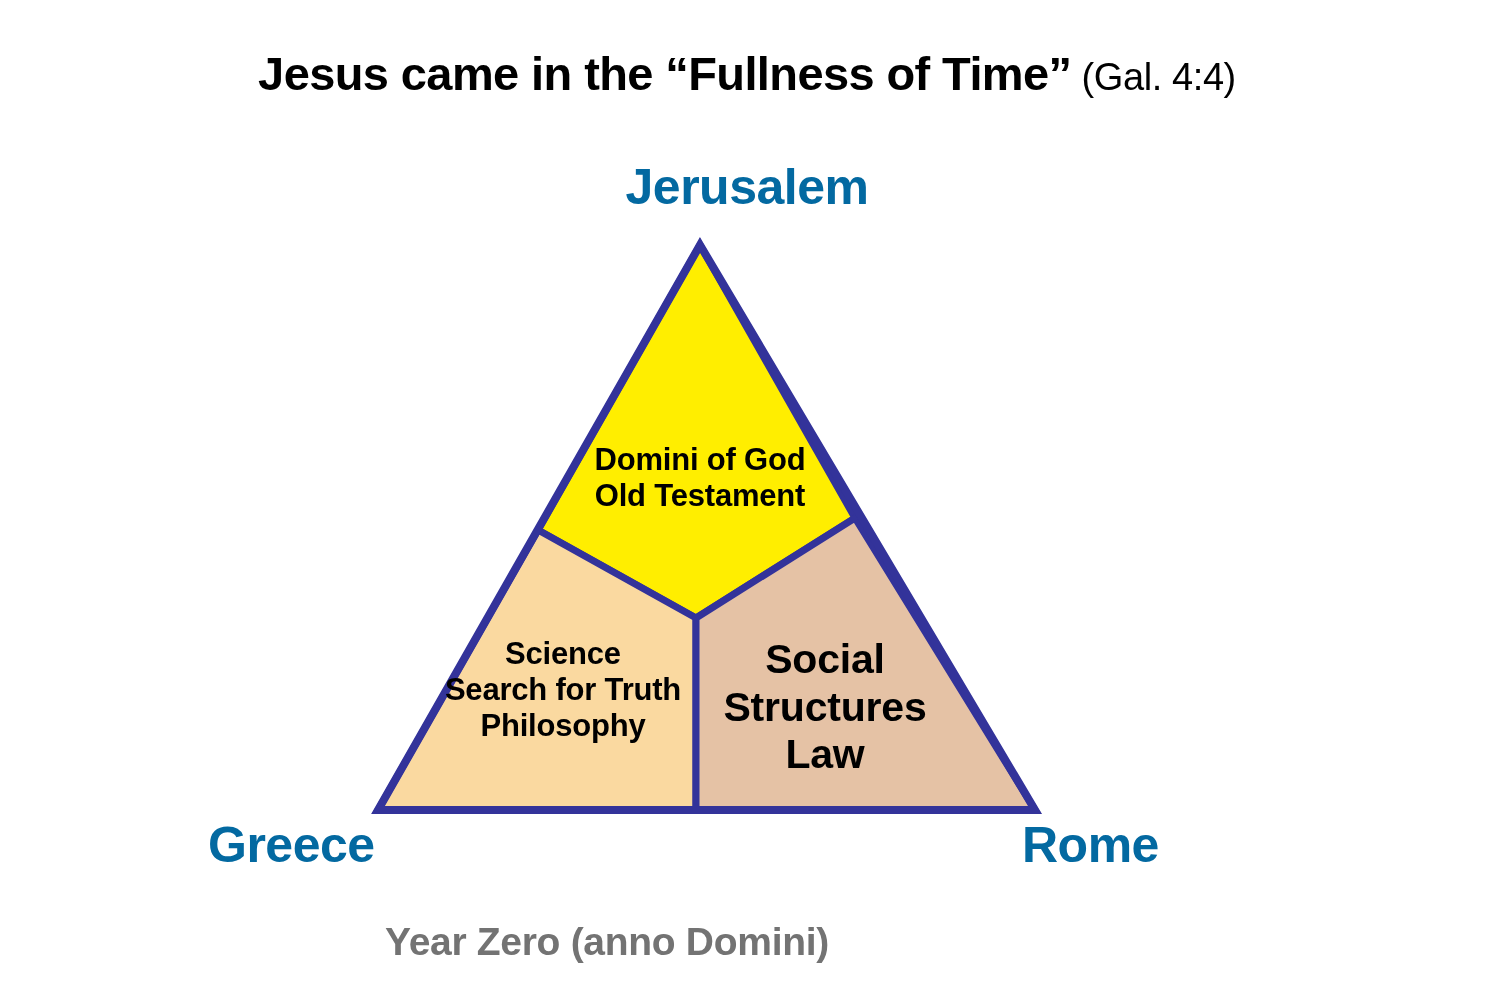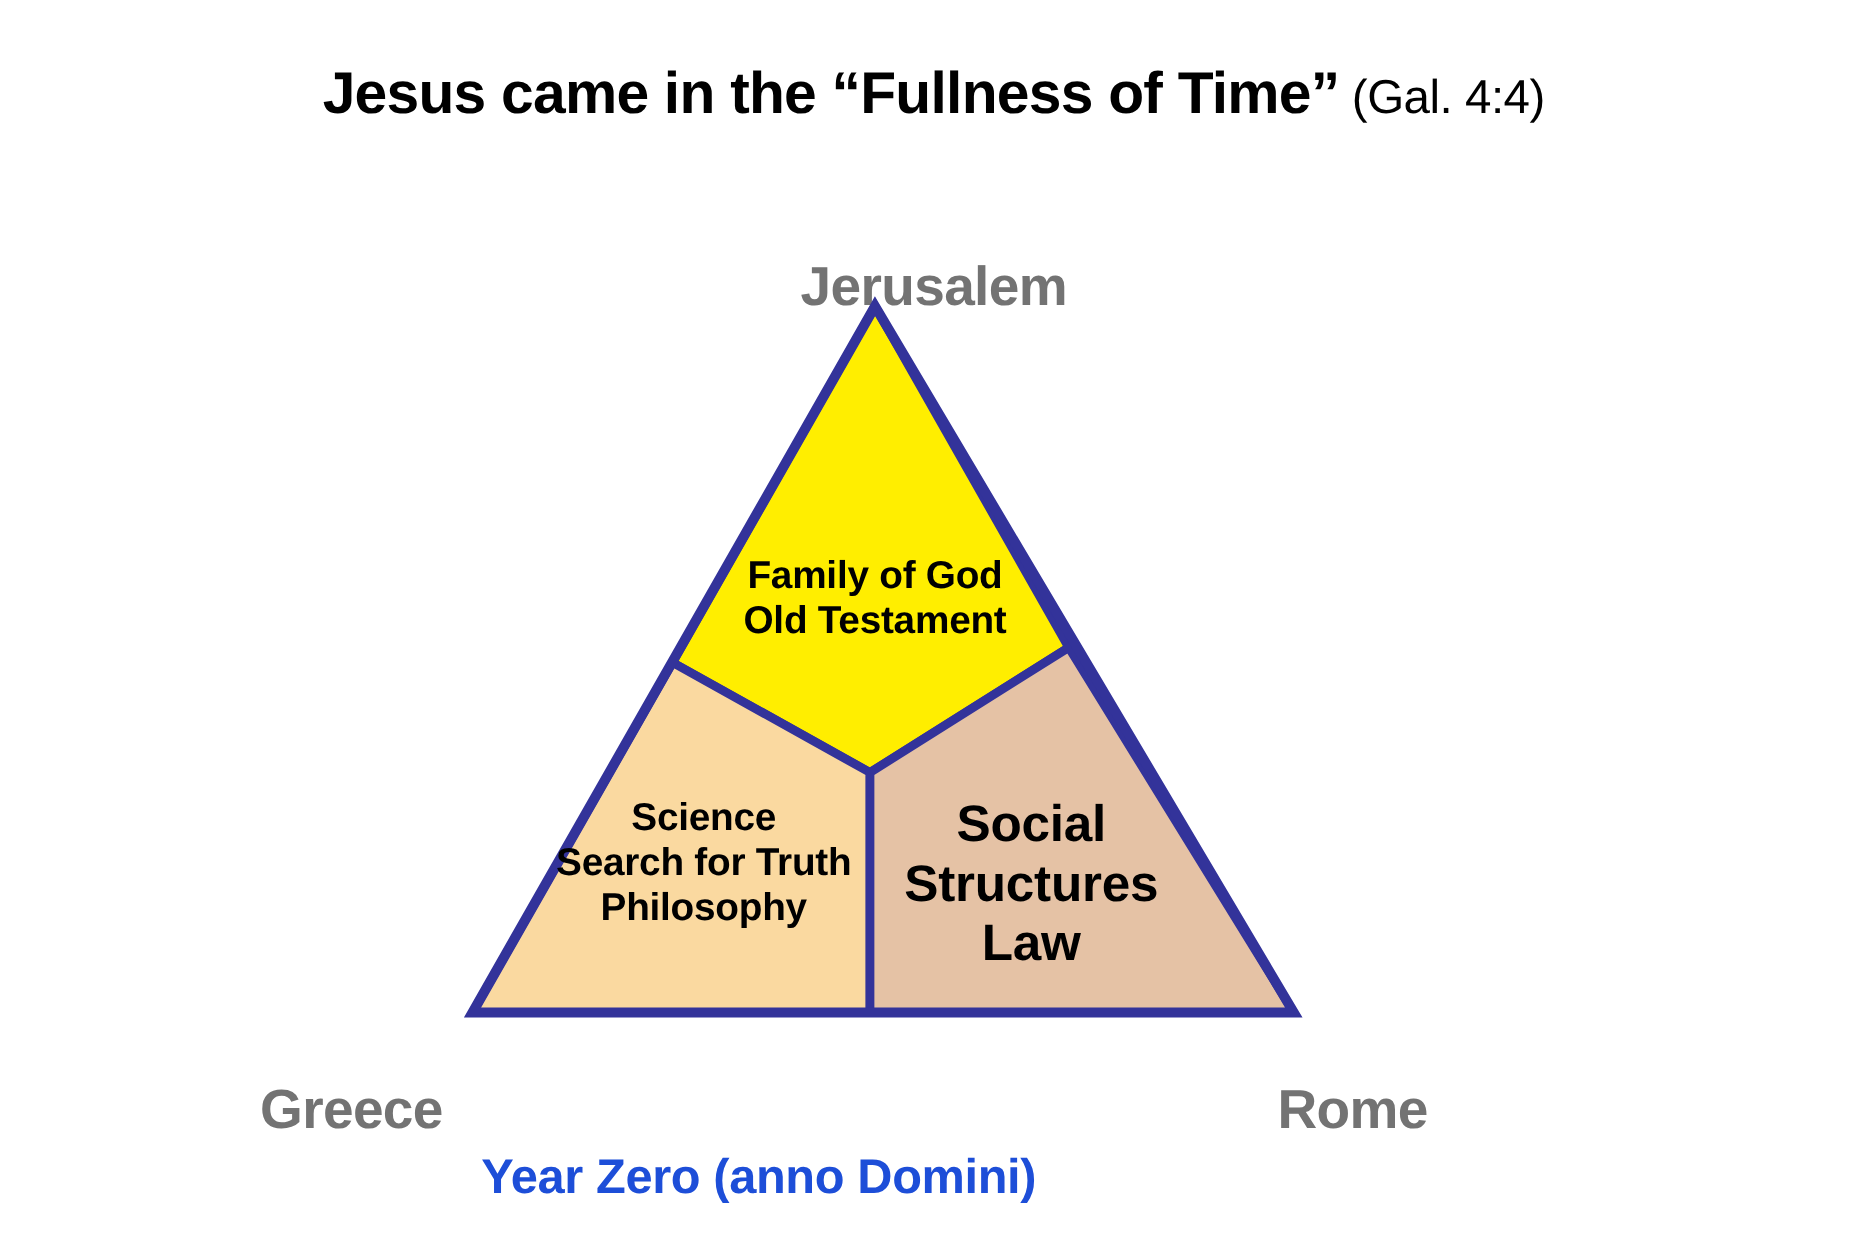--- a/index.html
+++ b/index.html
@@ -42,26 +42,25 @@
     font-size: 38px;
     font-weight: normal;
     color: #000000;
     margin-left: 10px;
     letter-spacing: -0.4px;
   }
 
   
   .corner-label {
     position: absolute;
-    font-size: 44px;
+    font-size: 50px;
     font-weight: bold;
     letter-spacing: -0.5px;
-    color: #737373;
+    color: #0369a1;
     white-space: nowrap;
-    margin-top: 47px;
   }
   #label-jerusalem {
     left: 0;
     top: 158px;
     width: 1494px;
     text-align: center;
   }
   #label-greece {
     left: 208px;
     top: 816px;
@@ -74,21 +73,21 @@
   
   .caption {
     position: absolute;
     left: 0;
     top: 920px;
     width: 1214px;
     text-align: center;
     font-size: 39px;
     font-weight: bold;
     letter-spacing: -0.3px;
-    color: #1d4ed8;
+    color: #737373;
     white-space: nowrap;
   }
 
   
   #triangle-svg {
     position: absolute;
     left: 0;
     top: 0;
     width: 1494px;
     height: 1008px;
@@ -143,21 +142,21 @@
     <polygon points="700,245 855,518 696,618 538,530" fill="#FFEE00" stroke="#33339A" stroke-width="7" stroke-linejoin="miter"></polygon>
 
     <polygon points="538,530 696,618 696,810 378,810" fill="#FAD9A0" stroke="#33339A" stroke-width="7" stroke-linejoin="miter"></polygon>
 
     <polygon points="696,618 855,518 1035,810 696,810" fill="#E5C2A5" stroke="#33339A" stroke-width="7" stroke-linejoin="miter"></polygon>
 
     <polygon points="700,245 1035,810 378,810" fill="none" stroke="#33339A" stroke-width="8" stroke-linejoin="miter"></polygon>
   </svg>
 
   <div class="seg-text" id="text-top">
-    <div>Family of God</div>
+    <div>Domini of God</div>
     <div>Old Testament</div>
   </div>
 
   <div class="seg-text" id="text-left">
     <div>Science</div>
     <div>Search for Truth</div>
     <div>Philosophy</div>
   </div>
 
   <div class="seg-text" id="text-right">

